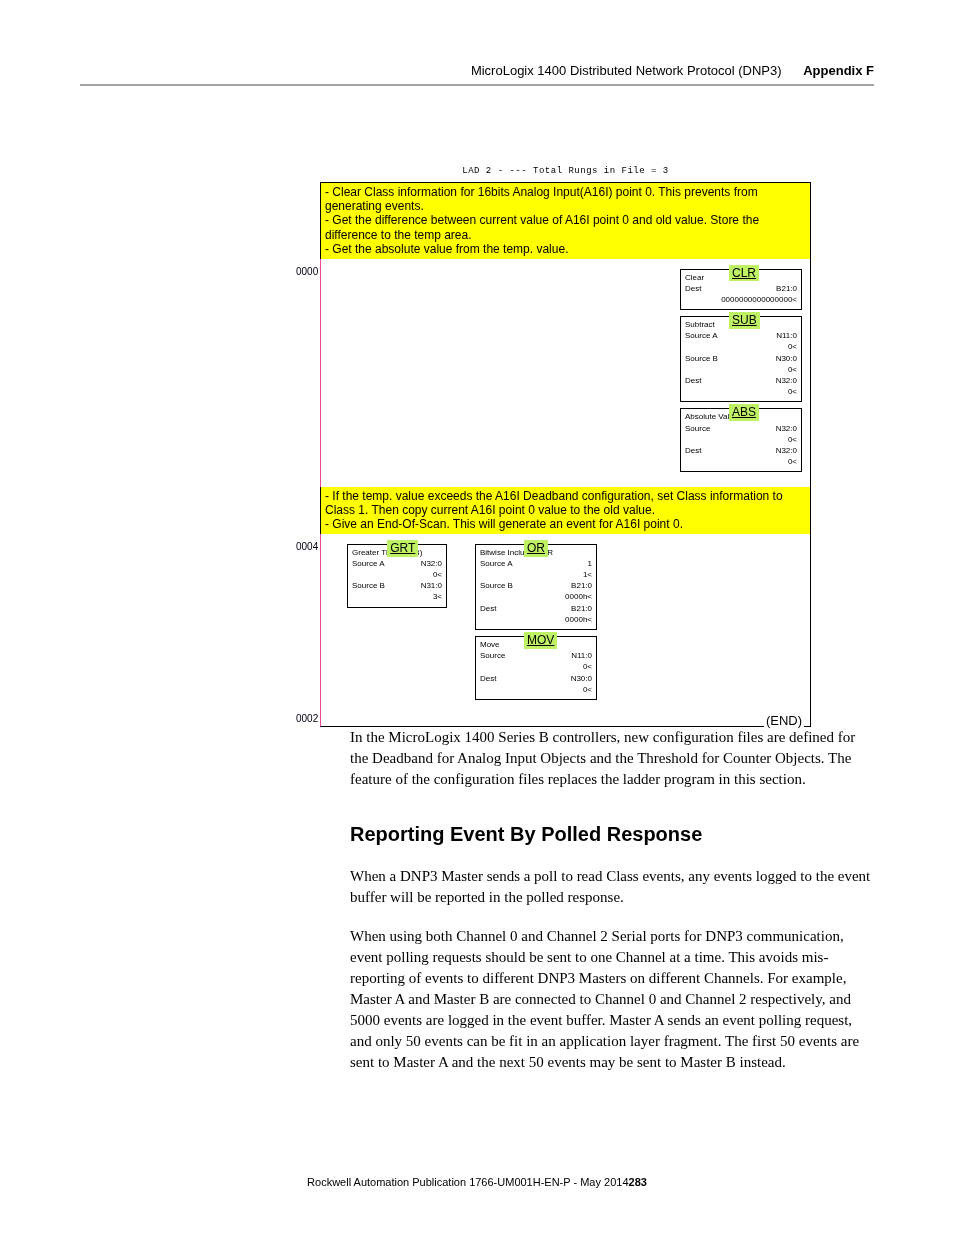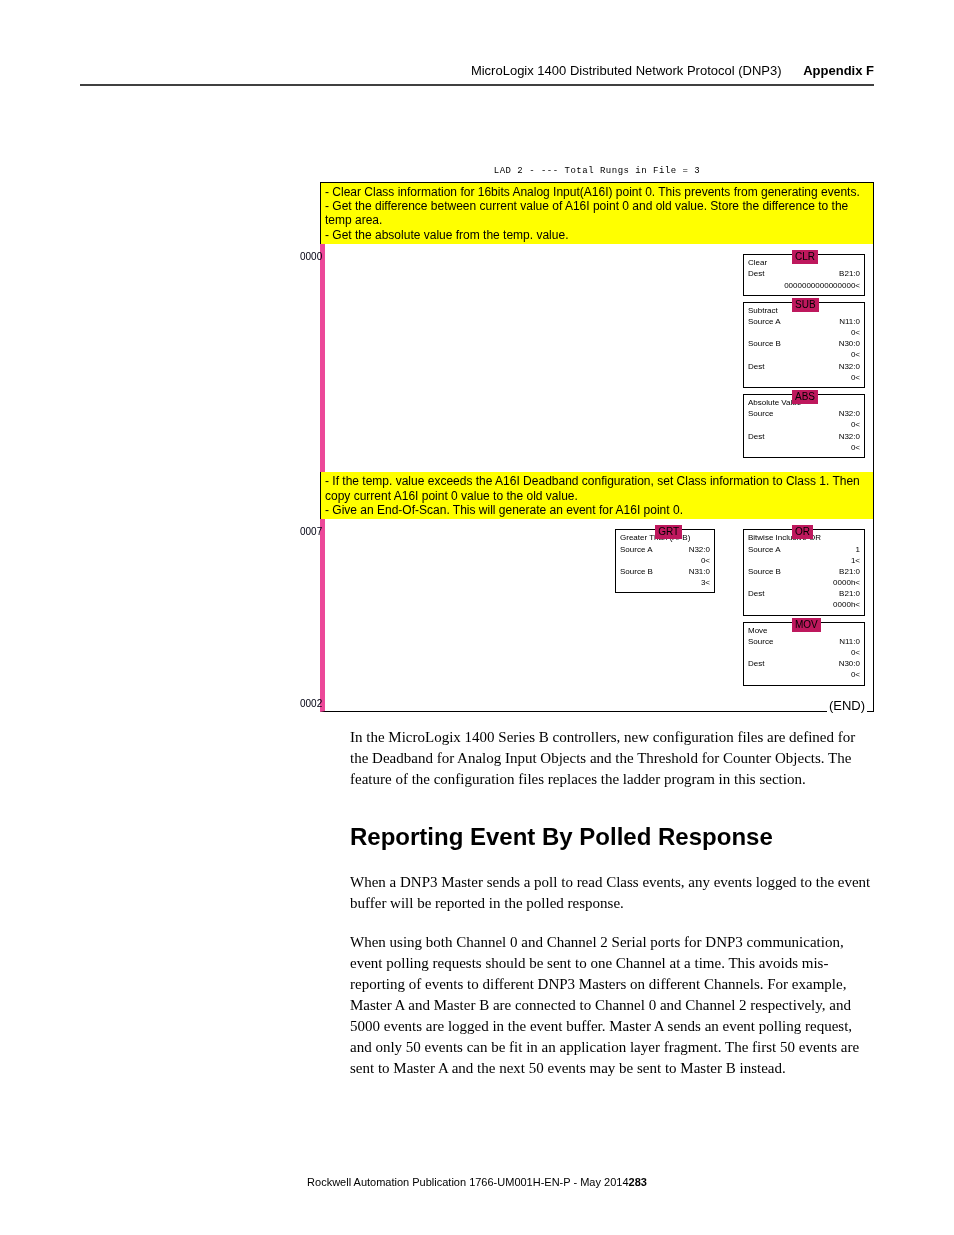--- a/index.html
+++ b/index.html
@@ -12,32 +12,32 @@
     height: 1235px;
     position: relative;
     font-size: 15px;
     line-height: 1.4;
   }
   .page-header {
     position: absolute;
     top: 62px;
     left: 80px;
     right: 80px;
-    border-bottom: 2px solid #404040;
+    border-bottom: 2px solid #a3a3a3;
     padding-bottom: 4px;
     text-align: right;
     font-family: Arial, Helvetica, sans-serif;
     font-size: 13px;
   }
   .page-header .appendix { font-weight: bold; margin-left: 18px;}
   .figure-area {
     position: absolute;
     top: 165px;
     left: 320px;
-    width: 554px;
+    width: 491px;
   }
   .fig-title {
     font-family: "Courier New", monospace;
     font-size: 9px;
     text-align: center;
     margin-bottom: 4px;
     letter-spacing: 0.5px;
   }
   .rung-container { border-top: 1px solid #000; }
   .rung-label {
@@ -51,39 +51,39 @@
     background: #ffff00;
     font-family: Arial, sans-serif;
     font-size: 12px;
     line-height: 1.2;
     padding: 2px 4px;
     border-left: 1px solid #000;
     border-right: 1px solid #000;
   }
   .rung-body {
     display: flex;
-    justify-content: flex-end;
-    border-left: 5px solid #ec4899;
+    justify-content: flex-start;
+    border-left: 1px solid #ec4899;
     border-right: 1px solid #000;
     position: relative;
     padding: 4px 8px 4px 8px;
   }
   .rung-body.last { border-bottom: 1px solid #000; min-height: 6px; padding: 4px;}
   .blocks-right { display:flex; flex-direction: column; gap: 6px; margin-left: auto;}
   .blocks-left { display:flex; flex-direction: column; gap: 6px;}
   .inst-block {
     border: 1px solid #000;
     font-family: Arial, sans-serif;
     font-size: 8px;
     width: 112px;
     position: relative;
     background: #fff;
     padding: 2px 4px 4px 4px;
   }
-  .inst-block .bt { position: absolute; top: -5px; left: 40%; background:#be185d; padding: 0 3px; font-size: 10px;}
+  .inst-block .bt { position: absolute; top: -5px; left: 40%; background:#bef264; padding: 0 3px; font-size: 12px; text-decoration: underline;}
   .inst-row { display:flex; justify-content: space-between; }
   .inst-row .r { text-align: right; }
   .end-mark {
     font-family: Arial, sans-serif;
     font-size: 13px;
     position: absolute;
     right: 6px;
     top: 0px;
     background:#fff;
     padding: 0 2px;
@@ -91,21 +91,21 @@
   .content {
     position: absolute;
     top: 710px;
     left: 350px;
     width: 525px;
   }
   .body-para { margin: 17px 0 18px 0; }
   .h2 {
     font-family: Arial, Helvetica, sans-serif;
     font-weight: bold;
-    font-size: 24px;
+    font-size: 20px;
     margin: 30px 0 18px 0;
   }
   .footer {
     position: absolute;
     bottom: 45px;
     left: 80px;
     right: 80px;
     font-family: Arial, Helvetica, sans-serif;
     font-size: 11px;
     display:flex;
@@ -209,21 +209,21 @@
         </div>
       </div>
     </div>
 
     <div style="position:relative">
       <div class="yellow-comment">
         <div>- If the temp. value exceeds the A16I Deadband configuration, set Class information to Class 1. Then copy current A16I point 0 value to the old value.</div>
         <div>- Give an End-Of-Scan. This will generate an event for A16I point 0.</div>
       </div>
       <div class="rung-body" style="min-height:170px; align-items:flex-start;">
-        <span class="rung-label" style="top:6px;">0007</span>
+        <span class="rung-label" style="top:6px;">0004</span>
 
         <div class="blocks-left" style="margin-left:18px; padding-top:6px;">
           <div class="inst-block" style="width:90px;">
             <span class="bt">GRT</span>
             <div class="inst-row">
                 <span>Greater Than (A&gt;B)</span>
                 <span class="r"></span>
               </div>
             <div class="inst-row">
                 <span>Source A</span>

